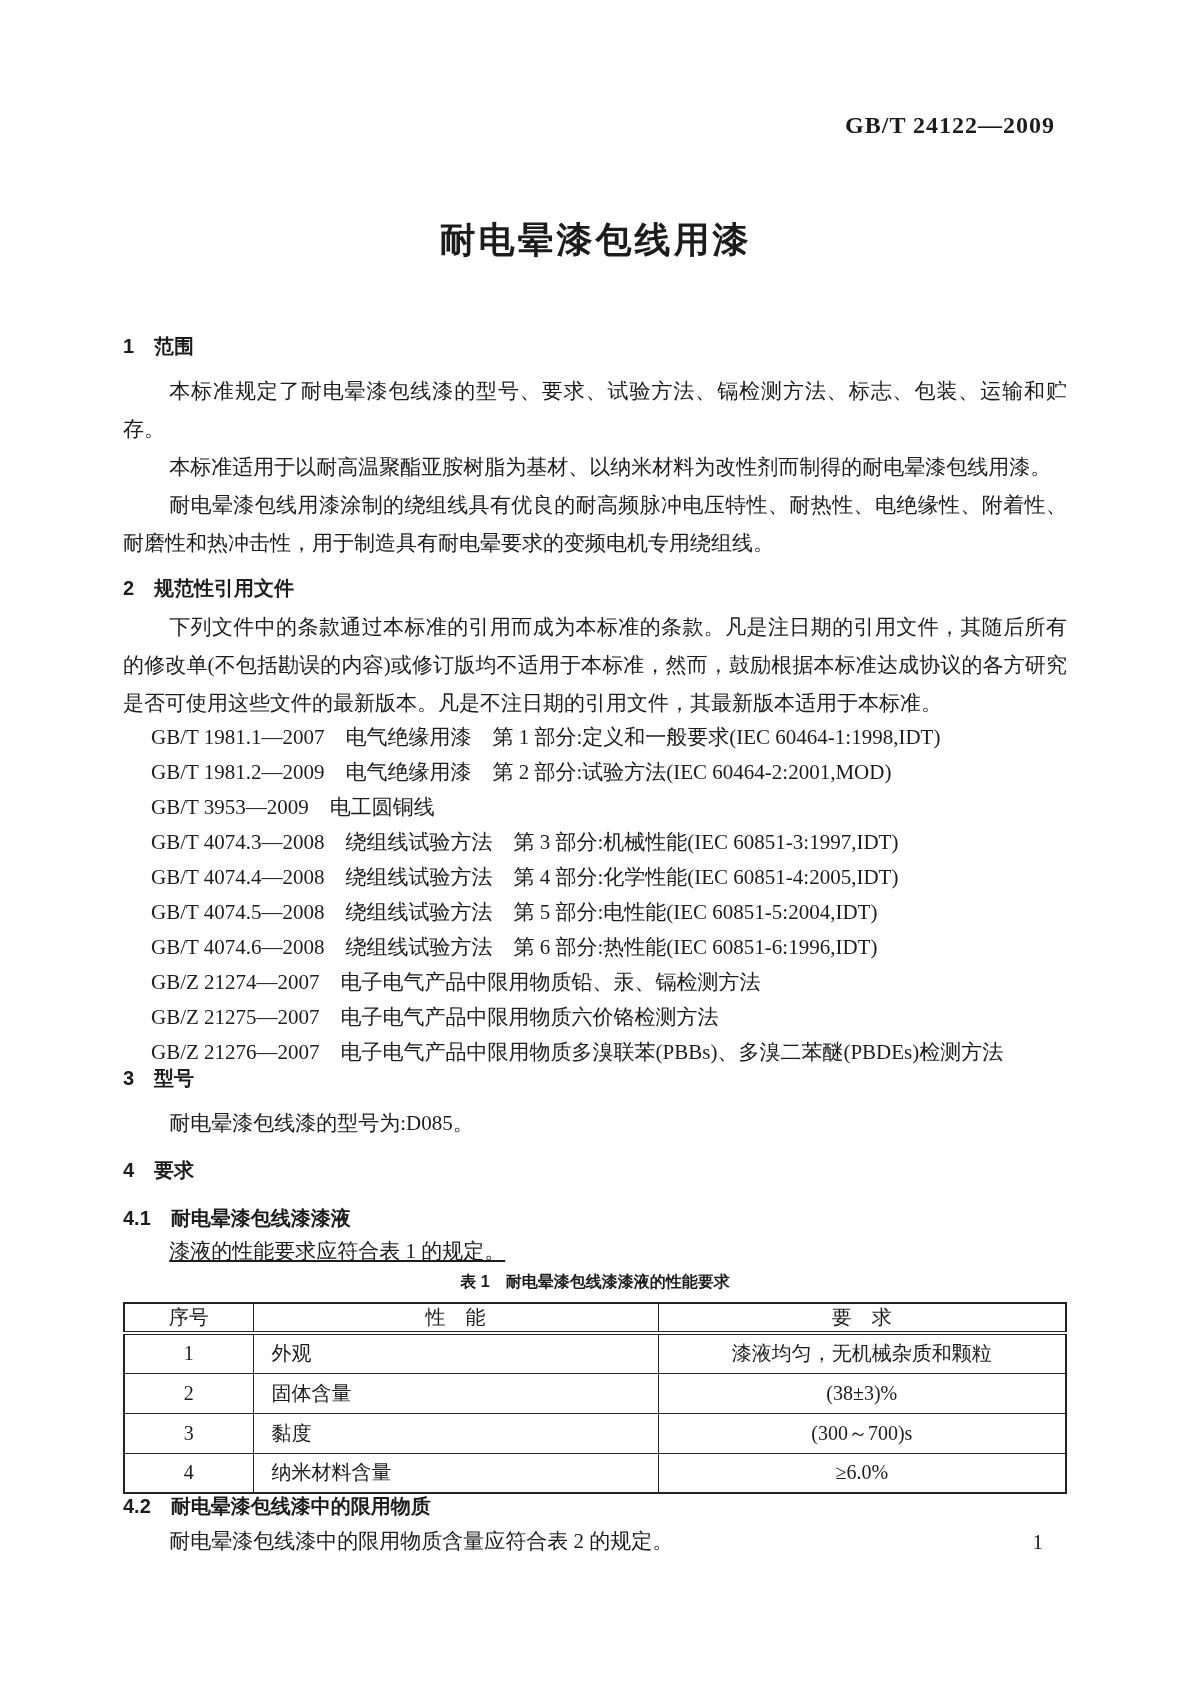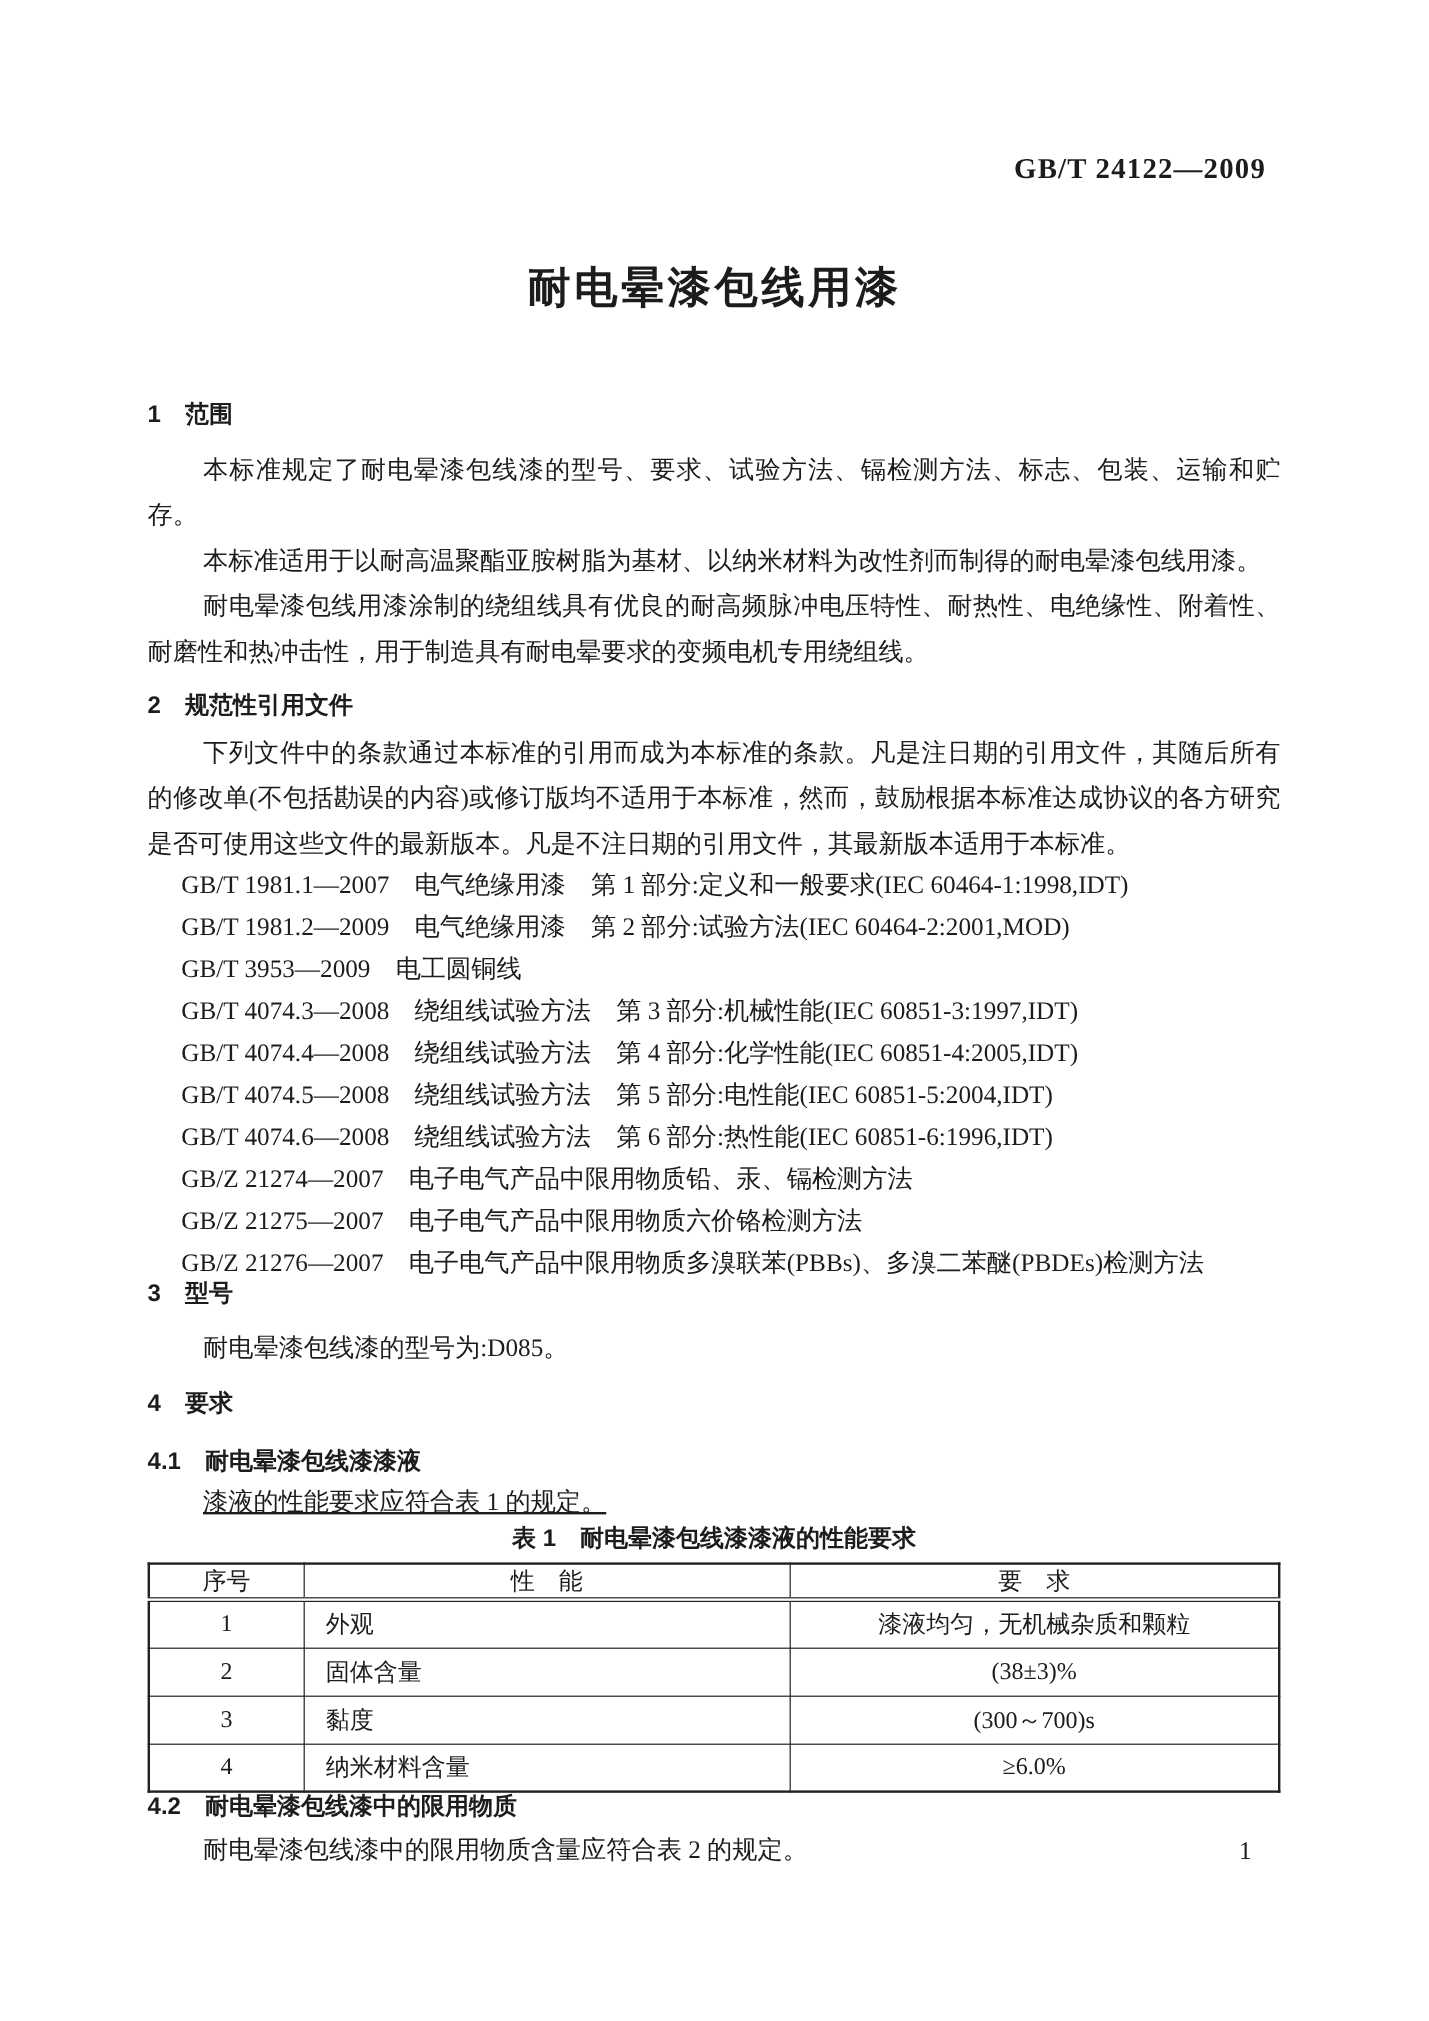--- a/index.html
+++ b/index.html
@@ -10,21 +10,21 @@
     color: #1c1c1c;
     overflow: hidden;
   }
   .page {
     position: relative;
     width: 1191px; height: 1684px;
     background: #ffffff;
   }
   .doc-code {
     position: absolute;
-    top: 128px; right: 136px;
+    top: 112px; right: 136px;
     font-family: "Liberation Serif", "DejaVu Serif", serif;
     font-weight: 700;
     font-size: 24px;
     letter-spacing: 1px;
   }
   .doc-title {
     position: absolute;
     top: 216px; left: 0; width: 100%;
     text-align: center;
     font-family: "Liberation Sans", "DejaVu Sans", sans-serif;
@@ -64,21 +64,21 @@
   .h-model   { margin-top: -4px; }
   .p-model   { margin-top: 14px; }
   .h-req     { margin-top: 16px; }
   .h-sub     { margin-top: 24px; }
   .p-liquid  { margin-top: 2px; text-decoration: underline; }
   .table-caption {
     margin-top: 0;
     text-align: center;
     font-family: "Liberation Sans", "DejaVu Sans", sans-serif;
     font-weight: 700;
-    font-size: 20px;
+    font-size: 16px;
     line-height: 24px;
   }
   table.perf {
     margin-top: 8px;
     width: 100%;
     border-collapse: collapse;
     table-layout: fixed;
     font-size: 20px;
   }
   table.perf col.c-seq  { width: 13.7%; }

